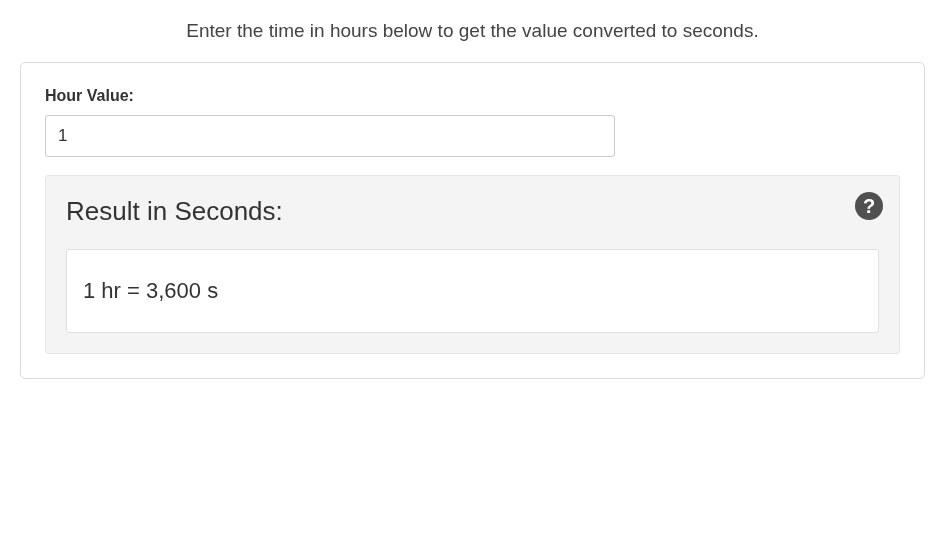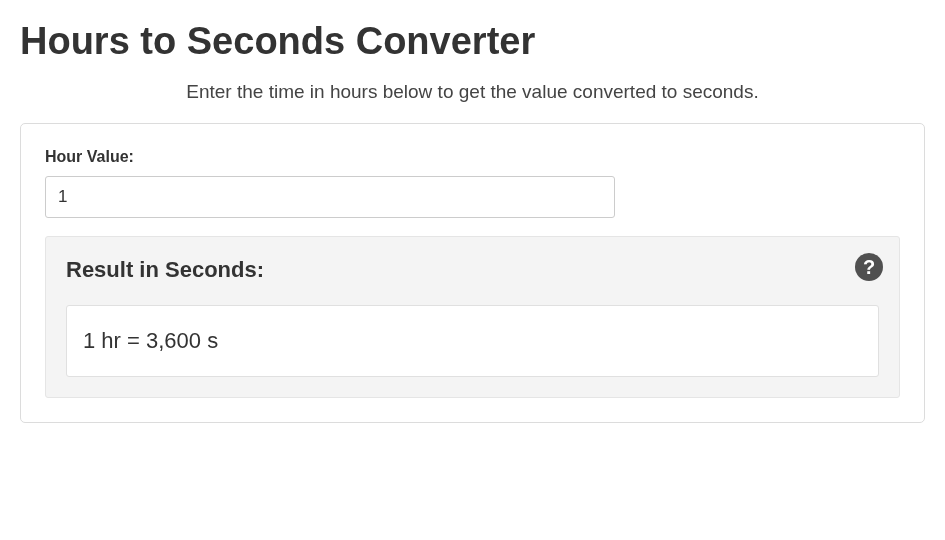--- a/index.html
+++ b/index.html
@@ -77,31 +77,31 @@
       border: 1px solid #bbb;
     }
     .result-box {
       background: #f4f4f4;
       border: 1px solid #e5e5e5;
       border-radius: 3px;
       padding: 20px;
       position: relative;
     }
     .result-label {
-      font-size: 22px;
-      font-weight: 700;
+      font-size: 26px;
+      font-weight: 400;
       color: #333;
       margin-bottom: 22px;
       display: block;
     }
     .result-value {
       background: #fff;
       border: 1px solid #e0e0e0;
       border-radius: 3px;
-      padding: 22px 16px;
+      padding: 28px 16px;
       font-size: 22px;
       color: #333;
     }
     .help-icon {
       position: absolute;
       top: 16px;
       right: 16px;
       width: 28px;
       height: 28px;
       background: #505050;
@@ -113,21 +113,20 @@
       align-items: center;
       justify-content: center;
       cursor: pointer;
     }
   </style>
 </head>
 <body>
 
 <div class="container">
 
-  <h1>Hours to Seconds Converter</h1>
 
   <p class="subtitle">Enter the time in hours below to get the value converted to seconds.</p>
 
   <div class="panel">
 
     <label class="field-label">Hour Value:</label>
 
     <input type="text" class="text-input" value="1" style="">
 
 

